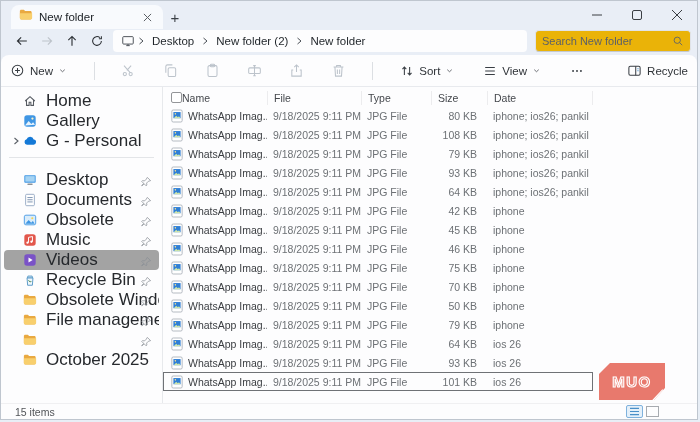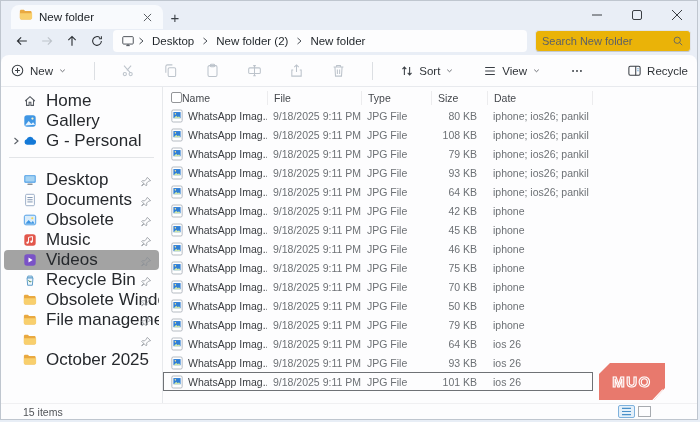--- a/index.html
+++ b/index.html
@@ -73,21 +73,21 @@
     color:#3a3d41; overflow:hidden; white-space:nowrap; }
   .file-icon { width:12px; height:14px; flex:0 0 12px; display:flex; }
   .fname { overflow:hidden; white-space:nowrap; }
   .c-date { width:94px; padding-left:6px; white-space:nowrap; }
   .c-type { width:70px; padding-left:6px; }
   .c-size { width:56px; padding-right:10px; text-align:right; }
   .c-tags { flex:1; padding-left:6px; white-space:nowrap; }
 
   
   .statusbar { position:absolute; left:0; right:0; bottom:0; height:16px; background:#fdfdfe;
-    display:flex; align-items:center; padding:0 22px; border-top:1px solid #f0f0f2; }
+    display:flex; align-items:center; padding:0 14px; border-top:1px solid #f0f0f2; }
   .status-text { font-size:10.5px; color:#515458; }
   .status-toggles { margin-left:auto; display:flex; gap:3px; margin-right:24px; }
   .vt { width:17px; height:13px; border-radius:2px; display:flex; align-items:center; justify-content:center; }
   .vt-details { background:#e4f0fa; border:1px solid #7fb2dd; }
   .vt-thumb { border:1px solid #a7abb0; width:13px; height:11px; align-self:center; }
 
   
   .watermark { position:absolute; left:598px; top:362px; width:66px; height:37px;
     clip-path:polygon(11px 0, 66px 0, 66px 25px, 55px 37px, 0 37px, 0 11px); }
   .wm-slash { position:absolute; right:-1px; bottom:3px; width:17px; height:2.5px;

